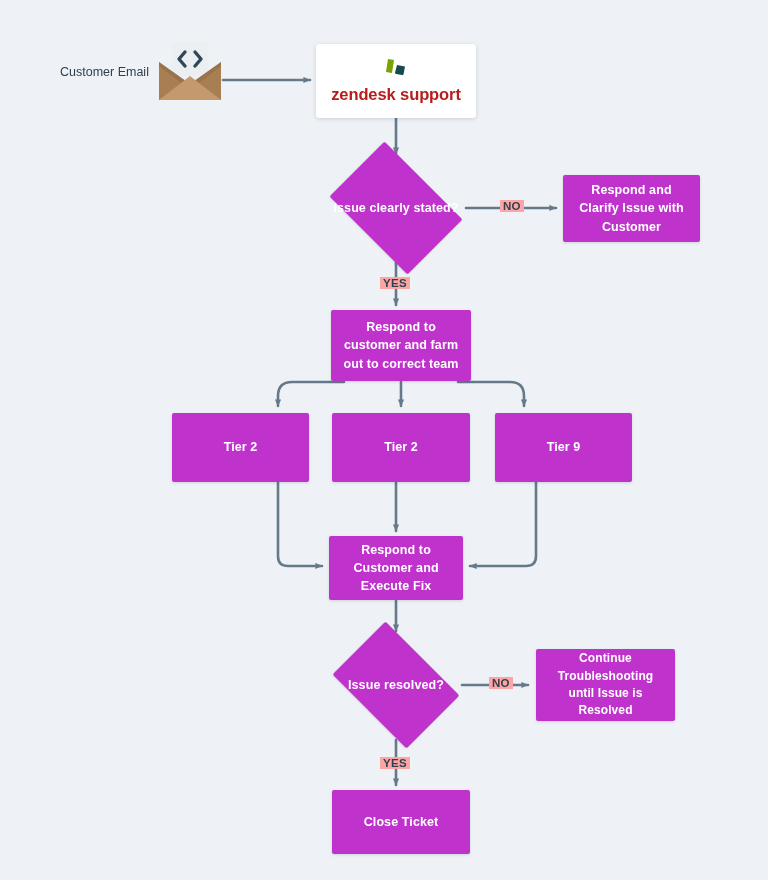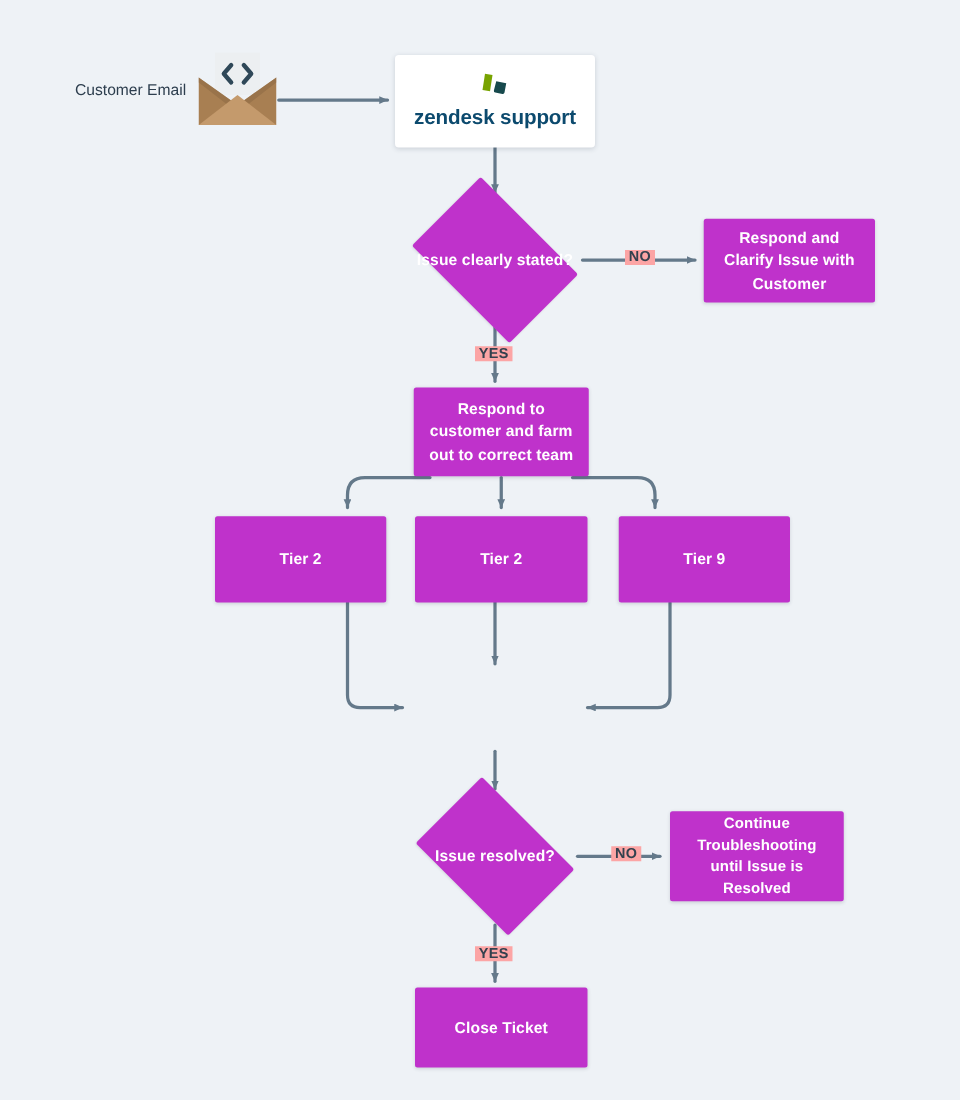--- a/index.html
+++ b/index.html
@@ -77,21 +77,21 @@
     border-radius: 3px;
     box-shadow: 0 1px 4px rgba(40,50,70,.18);
     display: flex;
     flex-direction: column;
     align-items: center;
     justify-content: center;
     gap: 7px;
   }
   .card-logo { width: 34px; height: 20px; }
   .card-title {
-    color: #0c4a6e;
+    color: #b91c1c;
     font-size: 16.5px;
     font-weight: 600;
     letter-spacing: -.1px;
   }
   .side-label {
     position: absolute;
     color: #2d3e4e;
     font-size: 12.5px;
     white-space: nowrap;
   }
@@ -181,20 +181,23 @@
   </div>
 
   <div class="node box" style="left:332px; top:413px; width:138px; height:69px;">
     <span>Tier 2</span>
   </div>
 
   <div class="node box" style="left:495px; top:413px; width:137px; height:69px;">
     <span>Tier 9</span>
   </div>
 
+  <div class="node box" style="left:329px; top:536px; width:134px; height:64px;">
+    <span>Respond to Customer and Execute Fix</span>
+  </div>
 
   <div class="diamond-wrap" style="left:322px; top:632px; width:148px; height:106px;">
     <div class="diamond-shape"></div>
     <span class="diamond-label">Issue resolved?</span>
   </div>
 
   <div class="edge-label" style="left:489px; top:677px;">NO</div>
   <div class="edge-label" style="left:380px; top:757px;">YES</div>
 
   <div class="node box" style="left:332px; top:790px; width:138px; height:64px;">

